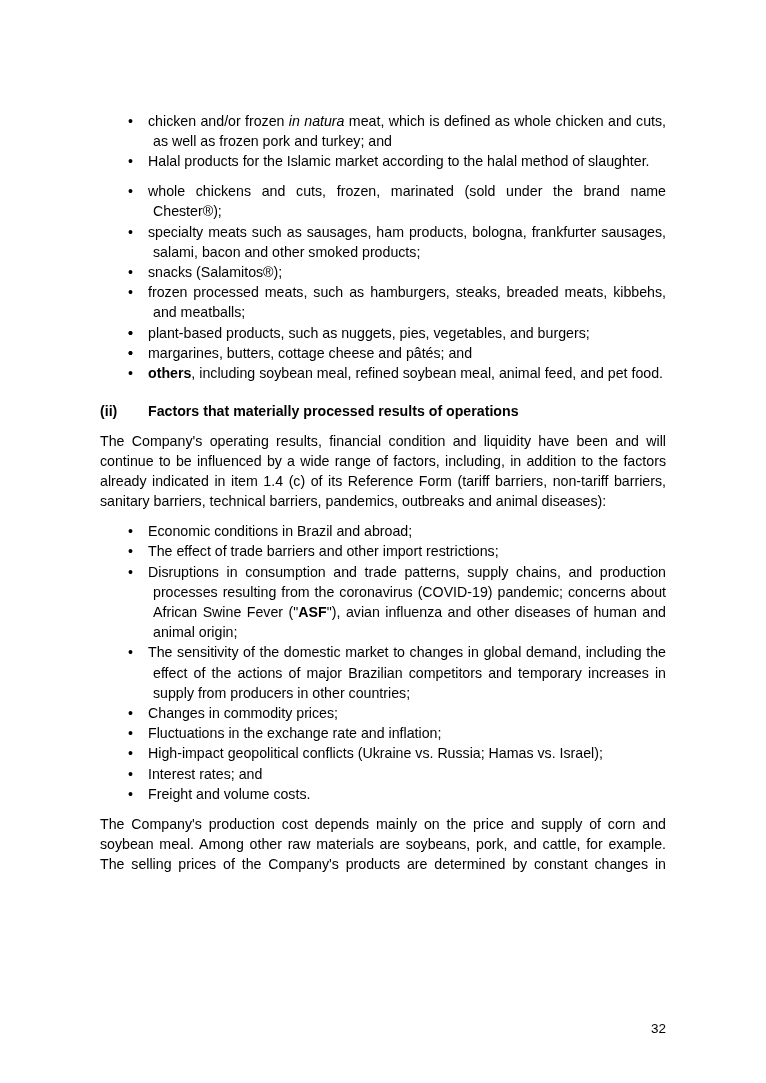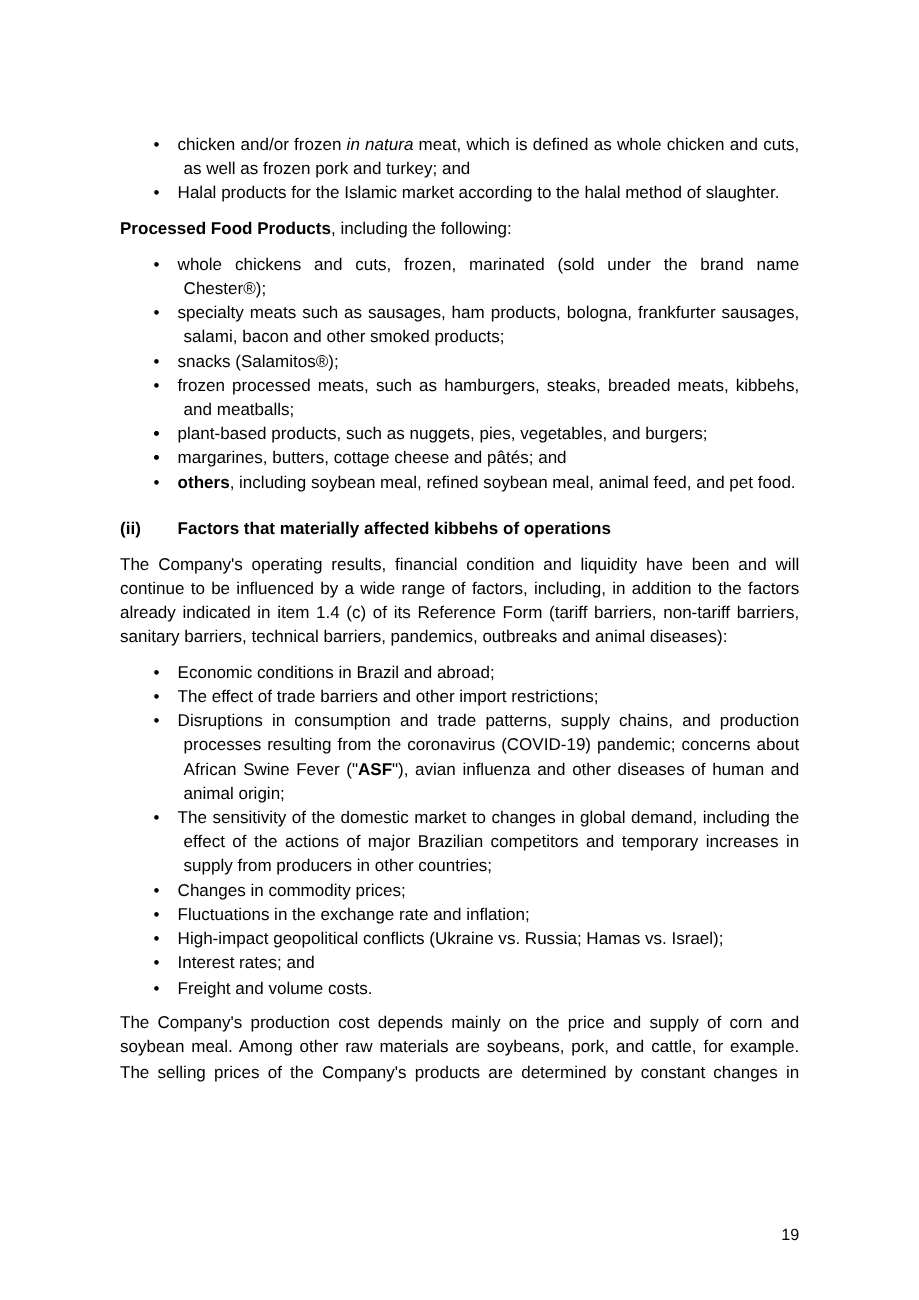--- a/index.html
+++ b/index.html
@@ -66,41 +66,40 @@
 </style>
 </head>
 <body>
 
 <div class="page">
   <div id="doc-content">
       <ul class="blist">
         <li><span class="bullet">•</span><span>chicken and/or frozen </span><span class="i">in natura</span><span> meat, which is defined as whole chicken and cuts, as well as frozen pork and turkey; and</span></li>
         <li><span class="bullet">•</span><span>Halal products for the Islamic market according to the halal method of slaughter.</span></li>
       </ul>
-      <p class="para"><span class="b">Processed Food Products</span><span>, including the following:</span></p>
       <ul class="blist">
         <li><span class="bullet">•</span><span>whole chickens and cuts, frozen, marinated (sold under the brand name Chester®);</span></li>
         <li><span class="bullet">•</span><span>specialty meats such as sausages, ham products, bologna, frankfurter sausages, salami, bacon and other smoked products;</span></li>
         <li><span class="bullet">•</span><span>snacks (Salamitos®);</span></li>
         <li><span class="bullet">•</span><span>frozen processed meats, such as hamburgers, steaks, breaded meats, kibbehs, and meatballs;</span></li>
         <li><span class="bullet">•</span></li>
         <li><span class="bullet">•</span><span>plant-based products, such as nuggets, pies, vegetables, and burgers;</span></li>
         <li><span class="bullet">•</span></li>
         <li><span class="bullet">•</span><span>margarines, butters, cottage cheese and pâtés; and</span></li>
         <li><span class="bullet">•</span><span class="b">others</span><span>, including soybean meal, refined soybean meal, animal feed, and pet food.</span></li>
       </ul>
-      <p class="heading"><span class="hlabel">(ii)</span><span>Factors that materially affected kibbehs of operations</span></p>
+      <p class="heading"><span class="hlabel">(ii)</span><span>Factors that materially processed results of operations</span></p>
       <p class="para"><span>The Company's operating results, financial condition and liquidity have been and will continue to be influenced by a wide range of factors, including, in addition to the factors already indicated in item 1.4 (c) of its Reference Form (tariff barriers, non-tariff barriers, sanitary barriers, technical barriers, pandemics, outbreaks and animal diseases):</span></p>
       <ul class="blist">
         <li><span class="bullet">•</span><span>Economic conditions in Brazil and abroad;</span></li>
         <li><span class="bullet">•</span><span>The effect of trade barriers and other import restrictions;</span></li>
         <li><span class="bullet">•</span><span>Disruptions in consumption and trade patterns, supply chains, and production processes resulting from the coronavirus (COVID-19) pandemic; concerns about African Swine Fever ("</span><span class="b">ASF</span><span>"), avian influenza and other diseases of human and animal origin;</span></li>
         <li><span class="bullet">•</span><span>The sensitivity of the domestic market to changes in global demand, including the effect of the actions of major Brazilian competitors and temporary increases in supply from producers in other countries;</span></li>
         <li><span class="bullet">•</span><span>Changes in commodity prices;</span></li>
         <li><span class="bullet">•</span><span>Fluctuations in the exchange rate and inflation;</span></li>
         <li><span class="bullet">•</span><span>High-impact geopolitical conflicts (Ukraine vs. Russia; Hamas vs. Israel);</span></li>
         <li><span class="bullet">•</span><span>Interest rates; and</span></li>
         <li><span class="bullet">•</span><span>Freight and volume costs.</span></li>
       </ul>
       <p class="para jlast"><span>The Company's production cost depends mainly on the price and supply of corn and soybean meal. Among other raw materials are soybeans, pork, and cattle, for example. The selling prices of the Company's products are determined by constant changes in</span></p>
     </div>
-  <div class="page-number">19</div>
+  <div class="page-number">32</div>
 </div>
 
 </body></html>

